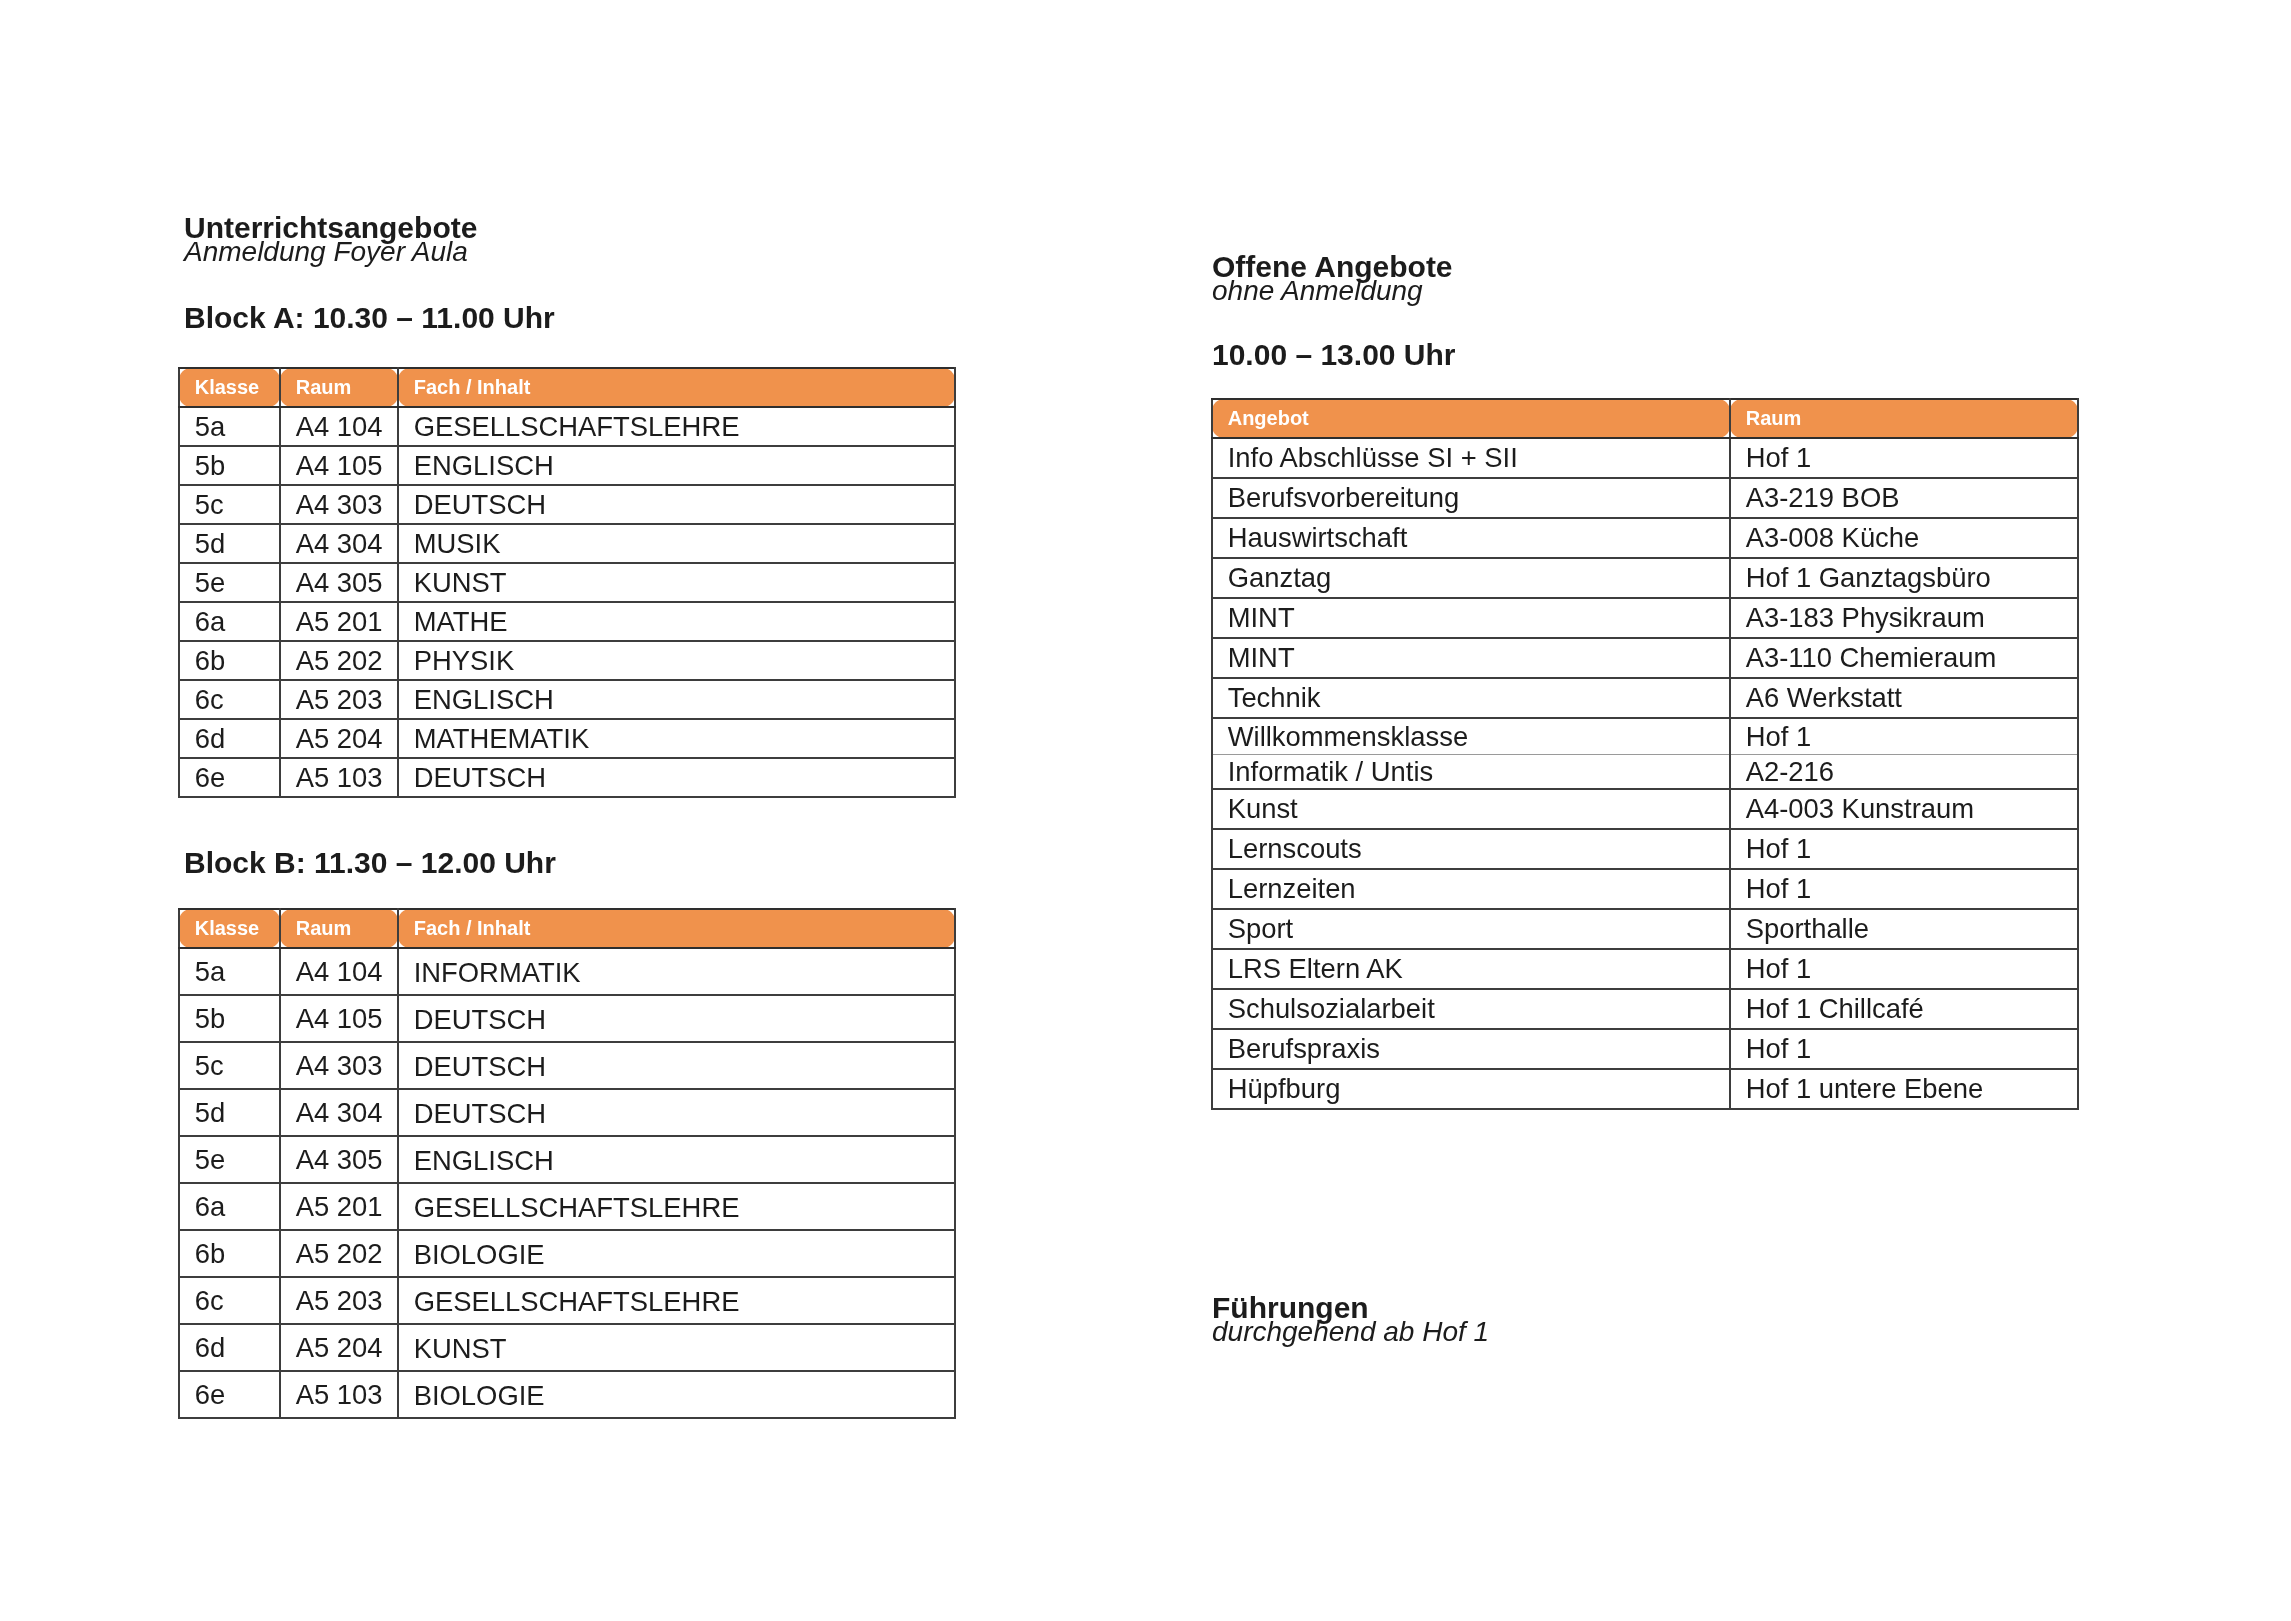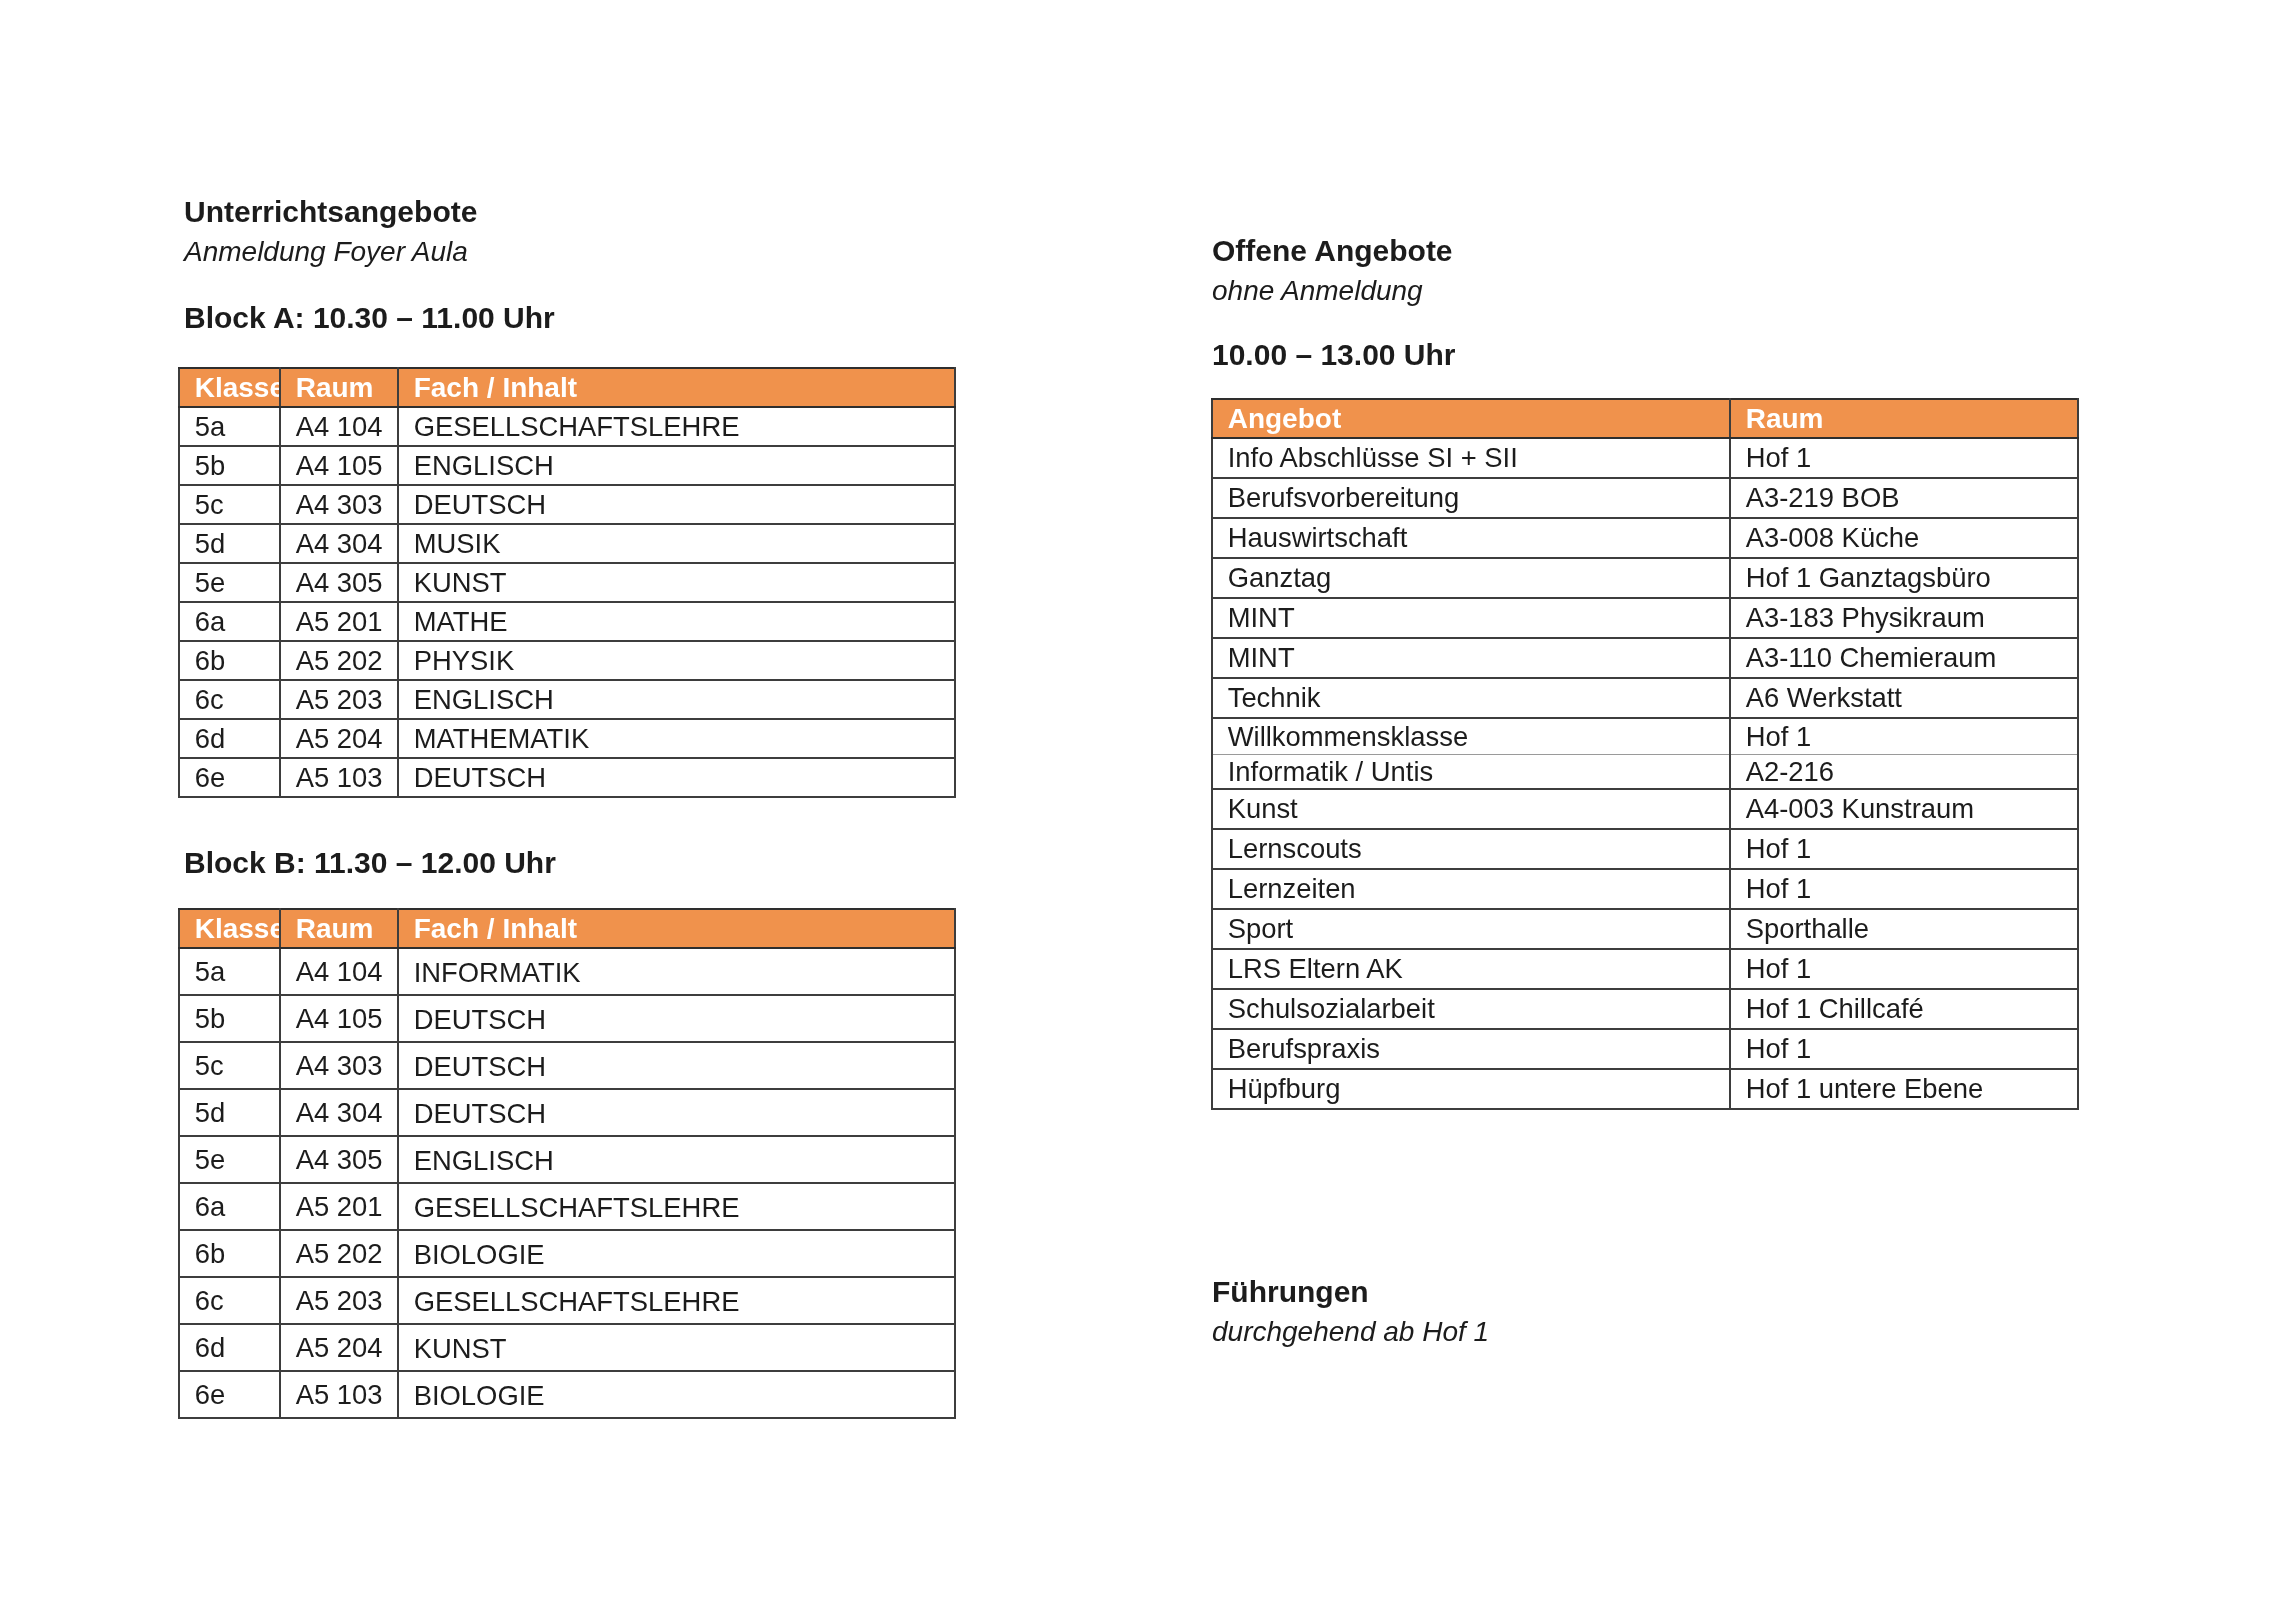--- a/index.html
+++ b/index.html
@@ -14,20 +14,21 @@
     --border-dark: #3d3d3d;
     --border-thin: #9a9a9a;
   }
   .abs { position: absolute; }
 
   .title-lg {
     font-size: 30px;
     font-weight: bold;
     line-height: 35px;
     white-space: nowrap;
+    margin-top: 16px;
   }
   .subtitle {
     font-size: 28px;
     font-style: italic;
     line-height: 33px;
     white-space: nowrap;
   }
   .block-heading {
     font-size: 30px;
     font-weight: bold;
@@ -45,24 +46,25 @@
     border: 2px solid var(--border-dark);
     padding: 0 5.9px 0 14.7px;
     white-space: nowrap;
     overflow: hidden;
     text-align: left;
   }
   table.doc-table th {
     background: var(--accent);
     color: #ffffff;
     font-weight: bold;
-    font-size: 28px;
+    font-size: 20px;
     height: 37px;
     border-top: 2.9px solid #2e2e2e;
     border-bottom: 2.9px solid #2e2e2e;
+    border-radius: 12px;
   }
   table.doc-table td {
     font-size: 27.4px;
     font-weight: normal;
     vertical-align: middle;
   }
   table.left-table td  { height: 37px; }
   table.right-table td { height: 38px; }
 
   

